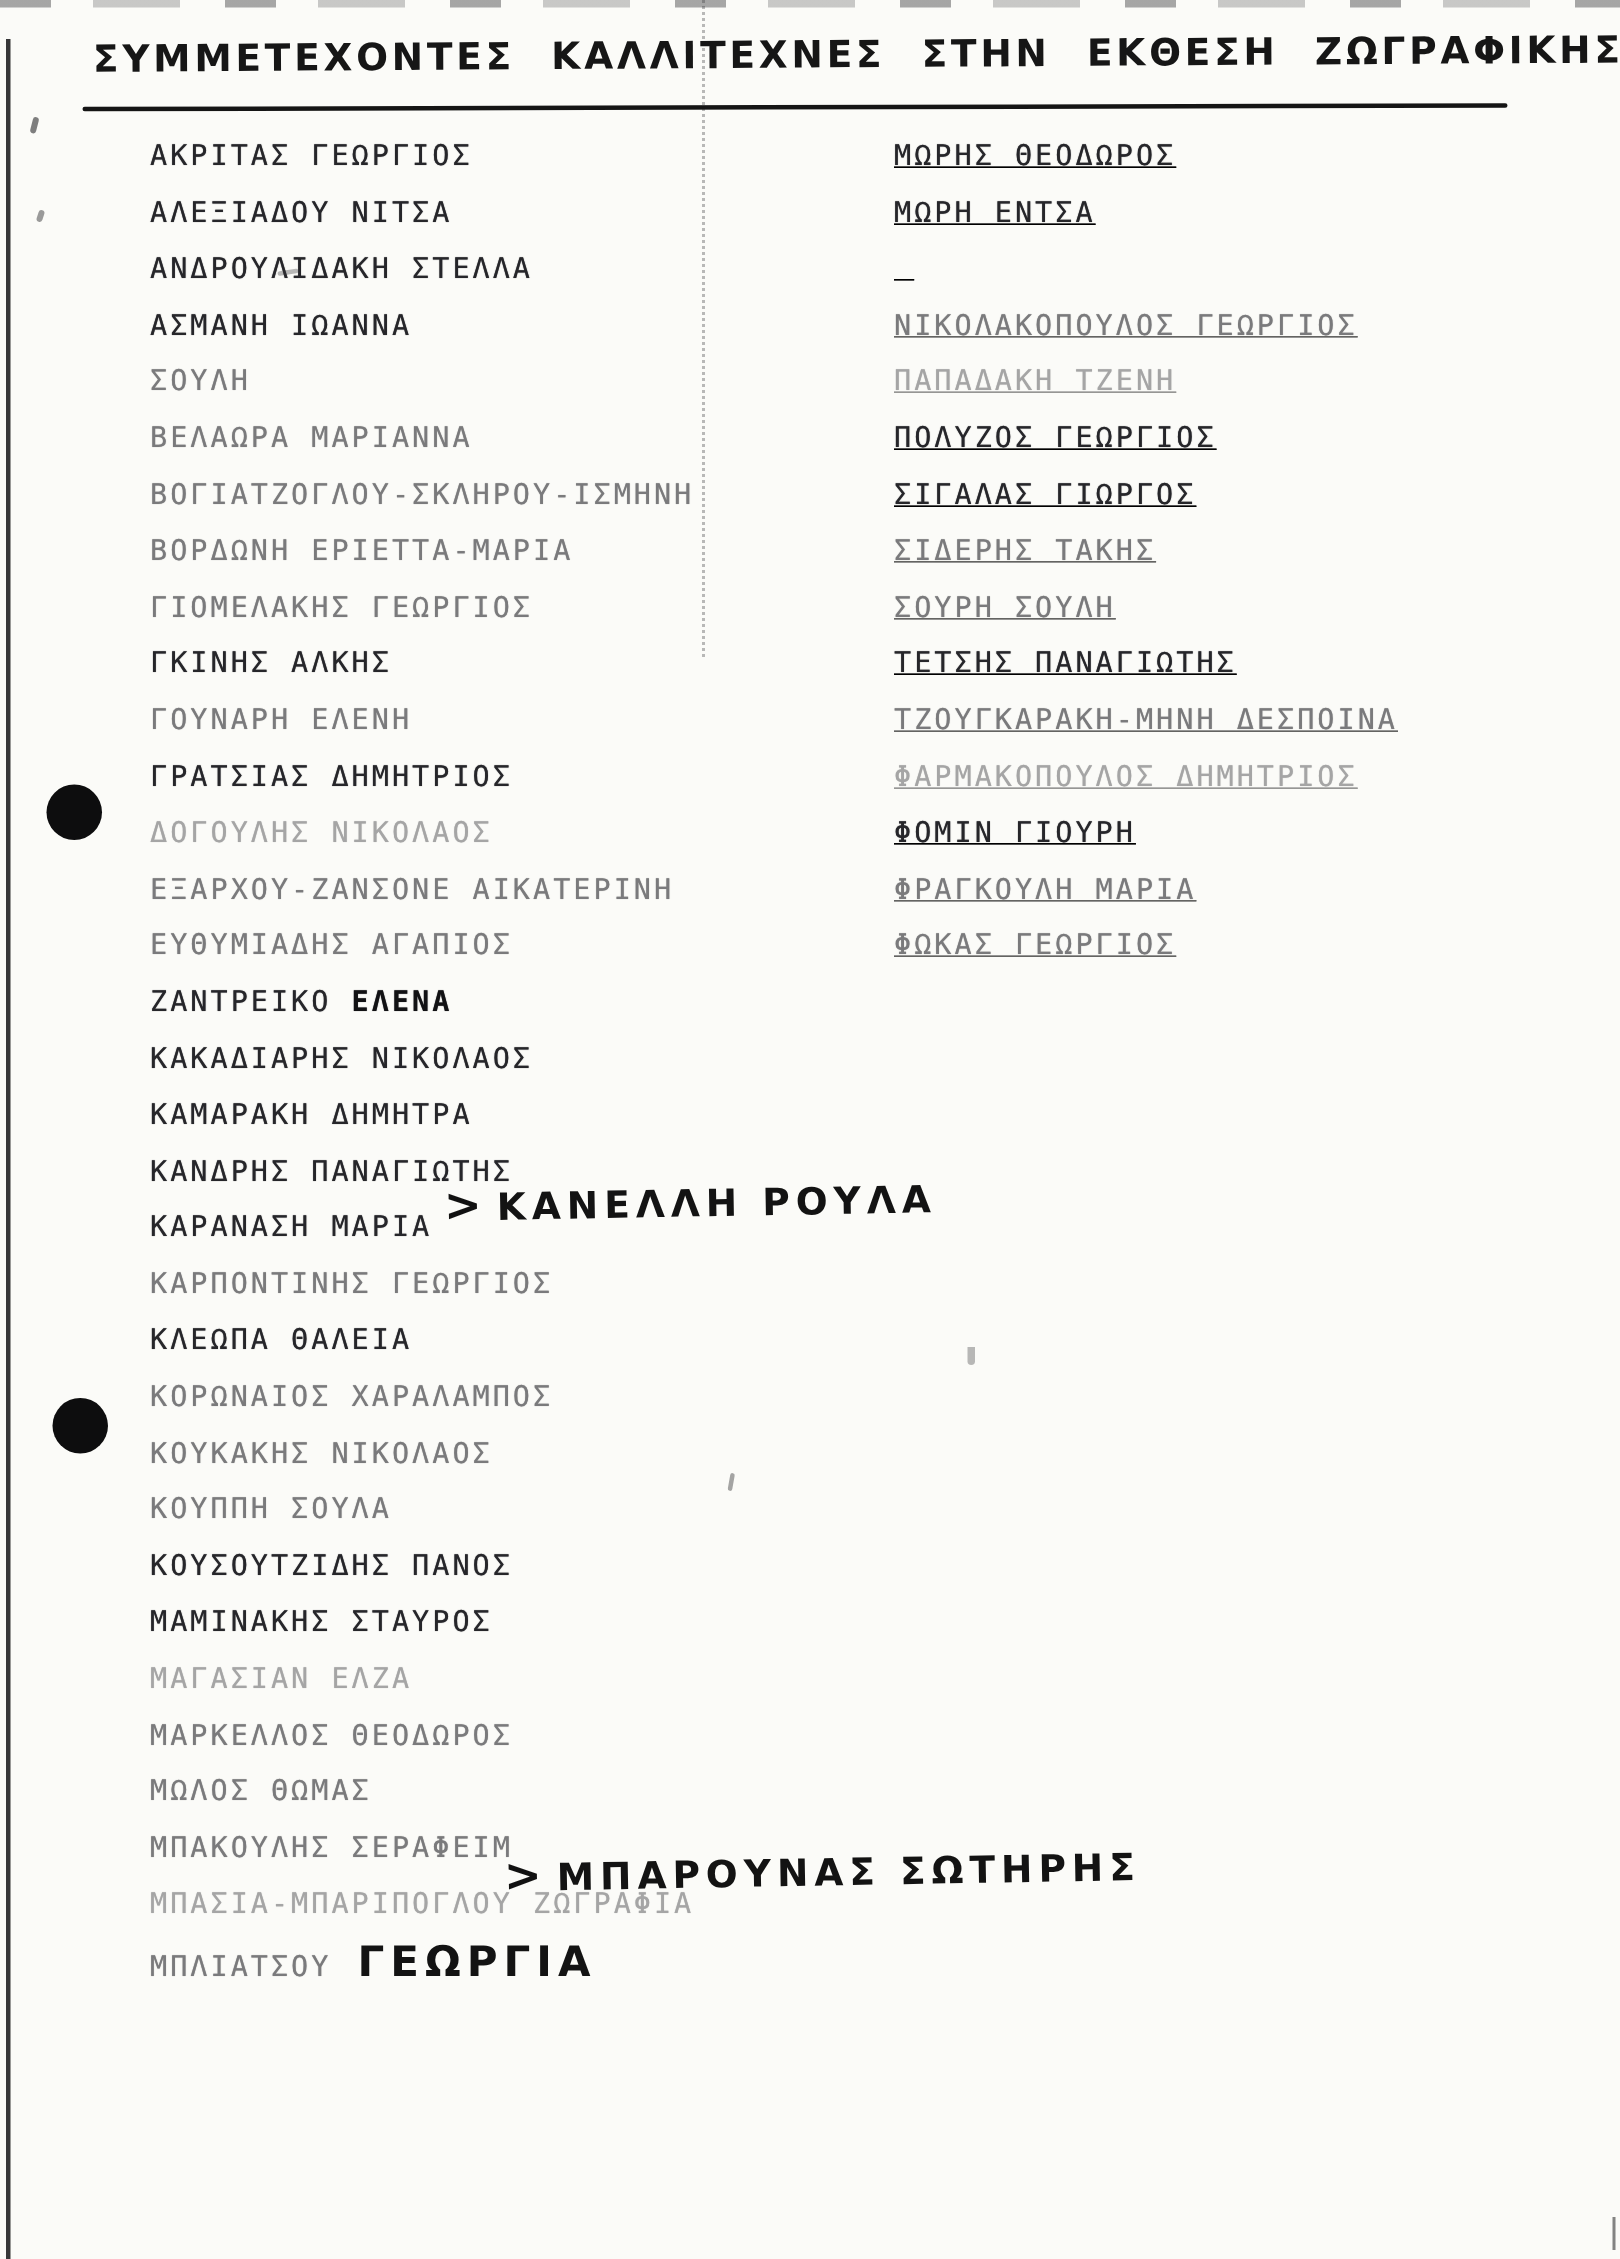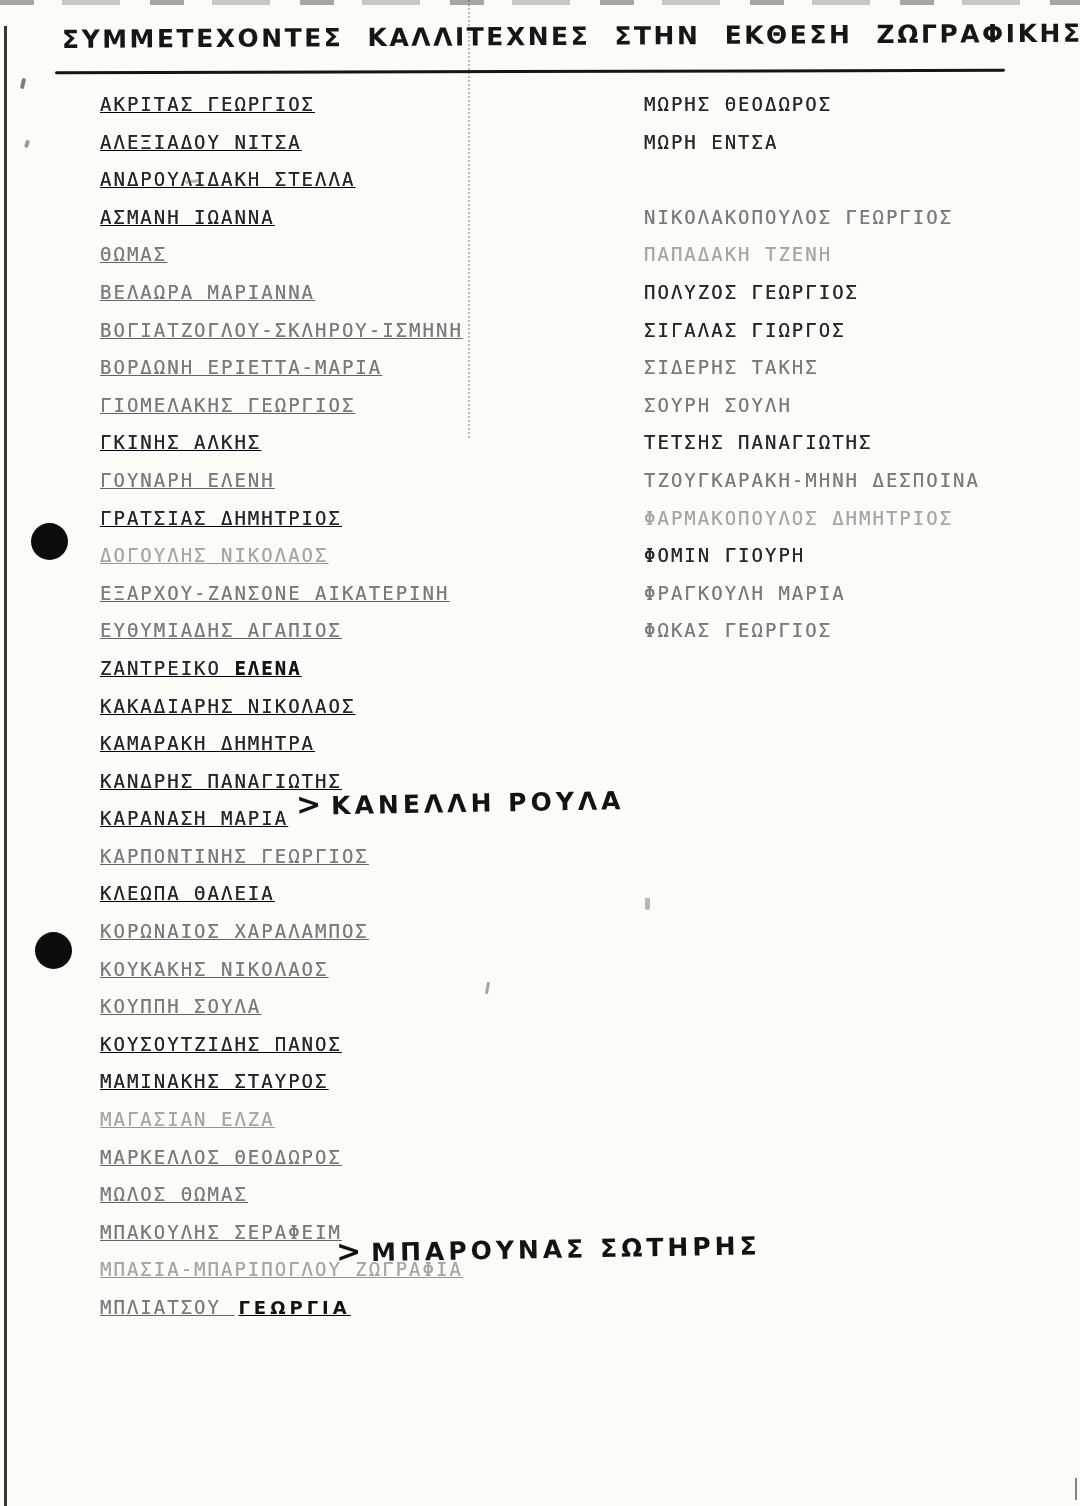--- a/index.html
+++ b/index.html
@@ -44,42 +44,42 @@
     transform:rotate(-0.35deg);
     white-space:nowrap;
   }
   #title-underline{
     position:absolute;top:70px;left:55px;width:950px;height:3px;
     background:#151515;border-radius:2px;
     transform:rotate(-0.15deg);
   }
   
   .column{position:absolute;top:86px;}
-  #left-col{left:100px;text-decoration:underline;}
-  #right-col{left:644px;}
+  #left-col{left:100px;}
+  #right-col{left:596px;text-decoration:underline;}
   .row{
     position:relative;height:37.6px;line-height:37.6px;
     white-space:nowrap;
   }
   .tname{
     font-family:"DejaVu Sans Mono",monospace;
     font-size:19px;letter-spacing:2px;
     color:#26262a;
     text-shadow:0 0 .6px rgba(20,20,25,.75);
   }
   .tbold{font-weight:bold;color:#121214;text-align:center;}
   .row.faded .tname{opacity:.6;}
   .row.xfaded .tname{opacity:.4;}
   
   .hand{
     font-family:"DejaVu Sans",sans-serif;
     font-weight:bold;color:#131313;
     letter-spacing:4px;
   }
-  .inlinehand{font-size:18px;margin-left:4px;}
+  .inlinehand{font-size:28px;margin-left:4px;}
   .note{position:absolute;white-space:nowrap;transform:rotate(-1deg);}
   .note .arrow{
     font-family:"DejaVu Sans",sans-serif;font-weight:bold;
     font-size:30px;color:#111;margin-right:10px;
   }
   .note .hand{font-size:25px;}
   .note-up{left:196px;top:-17px;}
   .note-down{left:236px;top:15px;}
   
   .hole{
@@ -107,21 +107,21 @@
   <div id="crease"></div>
 
   <div id="title">ΣΥΜΜΕΤΕΧΟΝΤΕΣ ΚΑΛΛΙΤΕΧΝΕΣ ΣΤΗΝ ΕΚΘΕΣΗ ΖΩΓΡΑΦΙΚΗΣ.</div>
   <div id="title-underline"></div>
 
   <div id="left-col" class="column">
       <div class="row"><span class="tname">ΑΚΡΙΤΑΣ ΓΕΩΡΓΙΟΣ</span></div>
       <div class="row"><span class="tname">ΑΛΕΞΙΑΔΟΥ ΝΙΤΣΑ</span></div>
       <div class="row"><span class="tname">ΑΝΔΡΟΥΛΙΔΑΚΗ ΣΤΕΛΛΑ</span></div>
       <div class="row"><span class="tname">ΑΣΜΑΝΗ ΙΩΑΝΝΑ</span></div>
-      <div class="row faded"><span class="tname">ΘΩΜΑΣ</span></div>
+      <div class="row faded"><span class="tname">ΣΟΥΛΗ</span></div>
       <div class="row faded"><span class="tname">ΒΕΛΑΩΡΑ ΜΑΡΙΑΝΝΑ</span></div>
       <div class="row faded"><span class="tname">ΒΟΓΙΑΤΖΟΓΛΟΥ-ΣΚΛΗΡΟΥ-ΙΣΜΗΝΗ</span></div>
       <div class="row faded"><span class="tname">ΒΟΡΔΩΝΗ ΕΡΙΕΤΤΑ-ΜΑΡΙΑ</span></div>
       <div class="row faded"><span class="tname">ΓΙΟΜΕΛΑΚΗΣ ΓΕΩΡΓΙΟΣ</span></div>
       <div class="row"><span class="tname">ΓΚΙΝΗΣ ΑΛΚΗΣ</span></div>
       <div class="row faded"><span class="tname">ΓΟΥΝΑΡΗ ΕΛΕΝΗ</span></div>
       <div class="row"><span class="tname">ΓΡΑΤΣΙΑΣ ΔΗΜΗΤΡΙΟΣ</span></div>
       <div class="row xfaded"><span class="tname">ΔΟΓΟΥΛΗΣ ΝΙΚΟΛΑΟΣ</span></div>
       <div class="row faded"><span class="tname">ΕΞΑΡΧΟΥ-ΖΑΝΣΟΝΕ ΑΙΚΑΤΕΡΙΝΗ</span></div>
       <div class="row faded"><span class="tname">ΕΥΘΥΜΙΑΔΗΣ ΑΓΑΠΙΟΣ</span></div>

